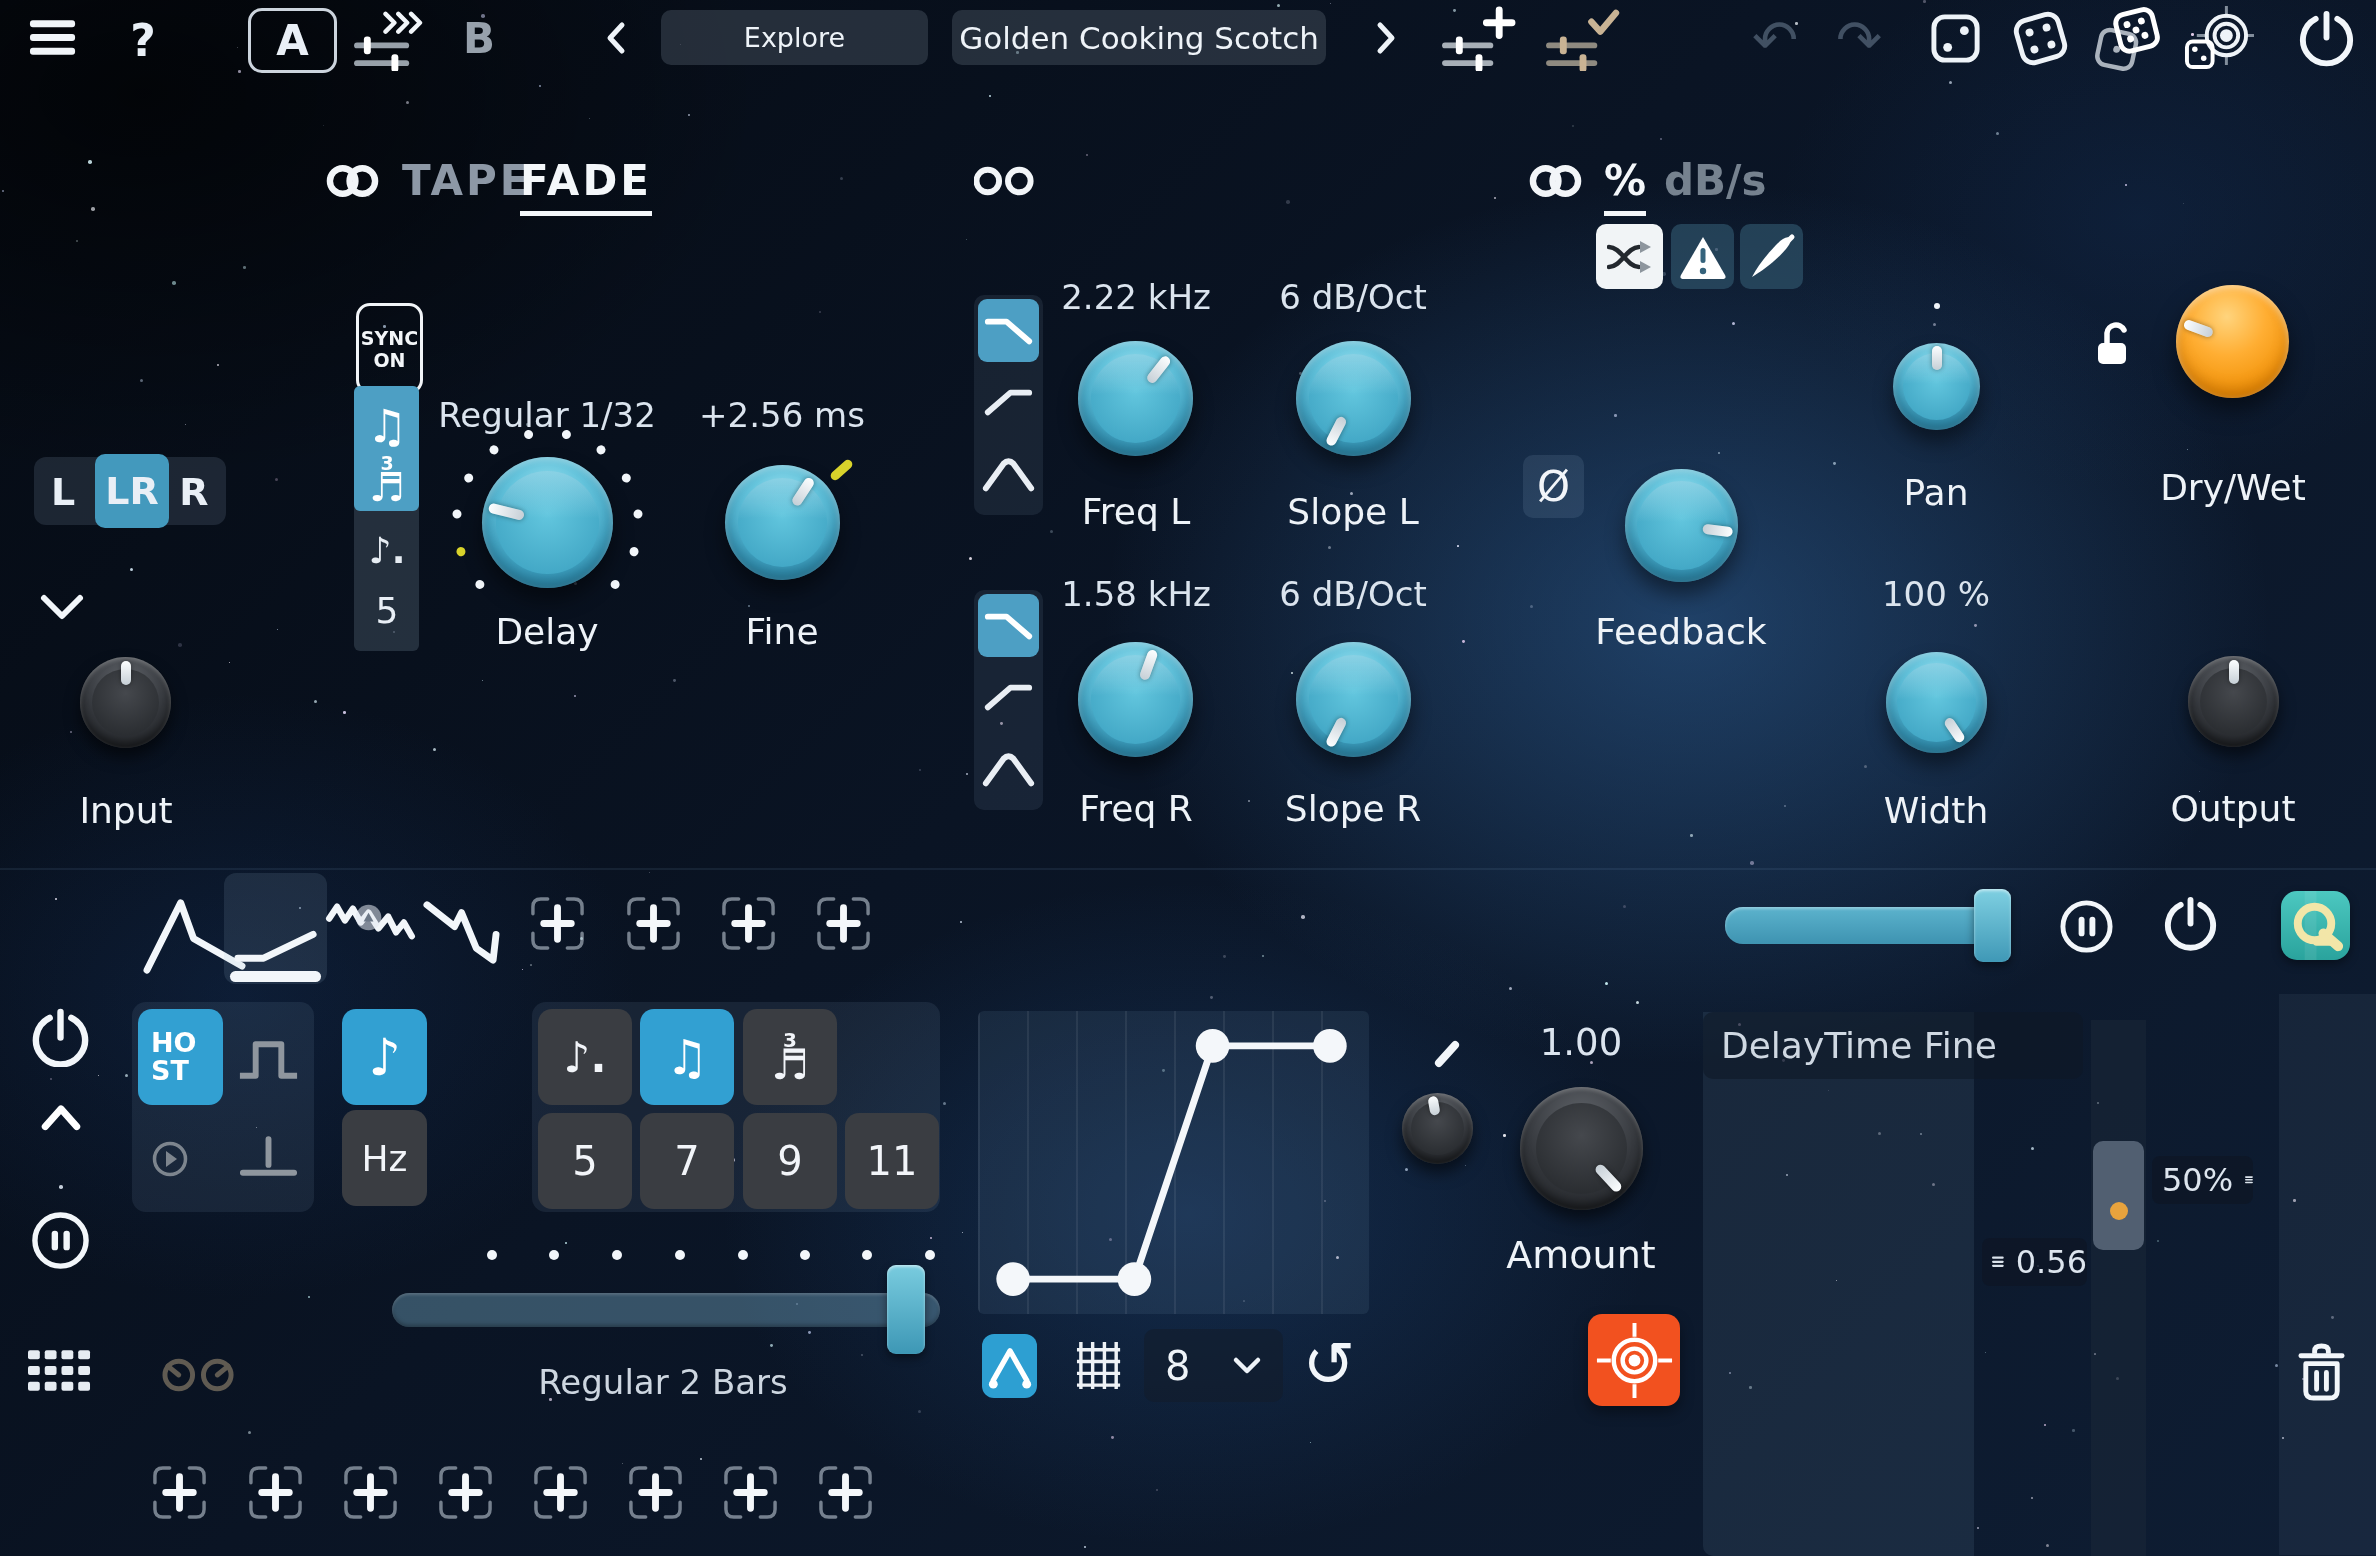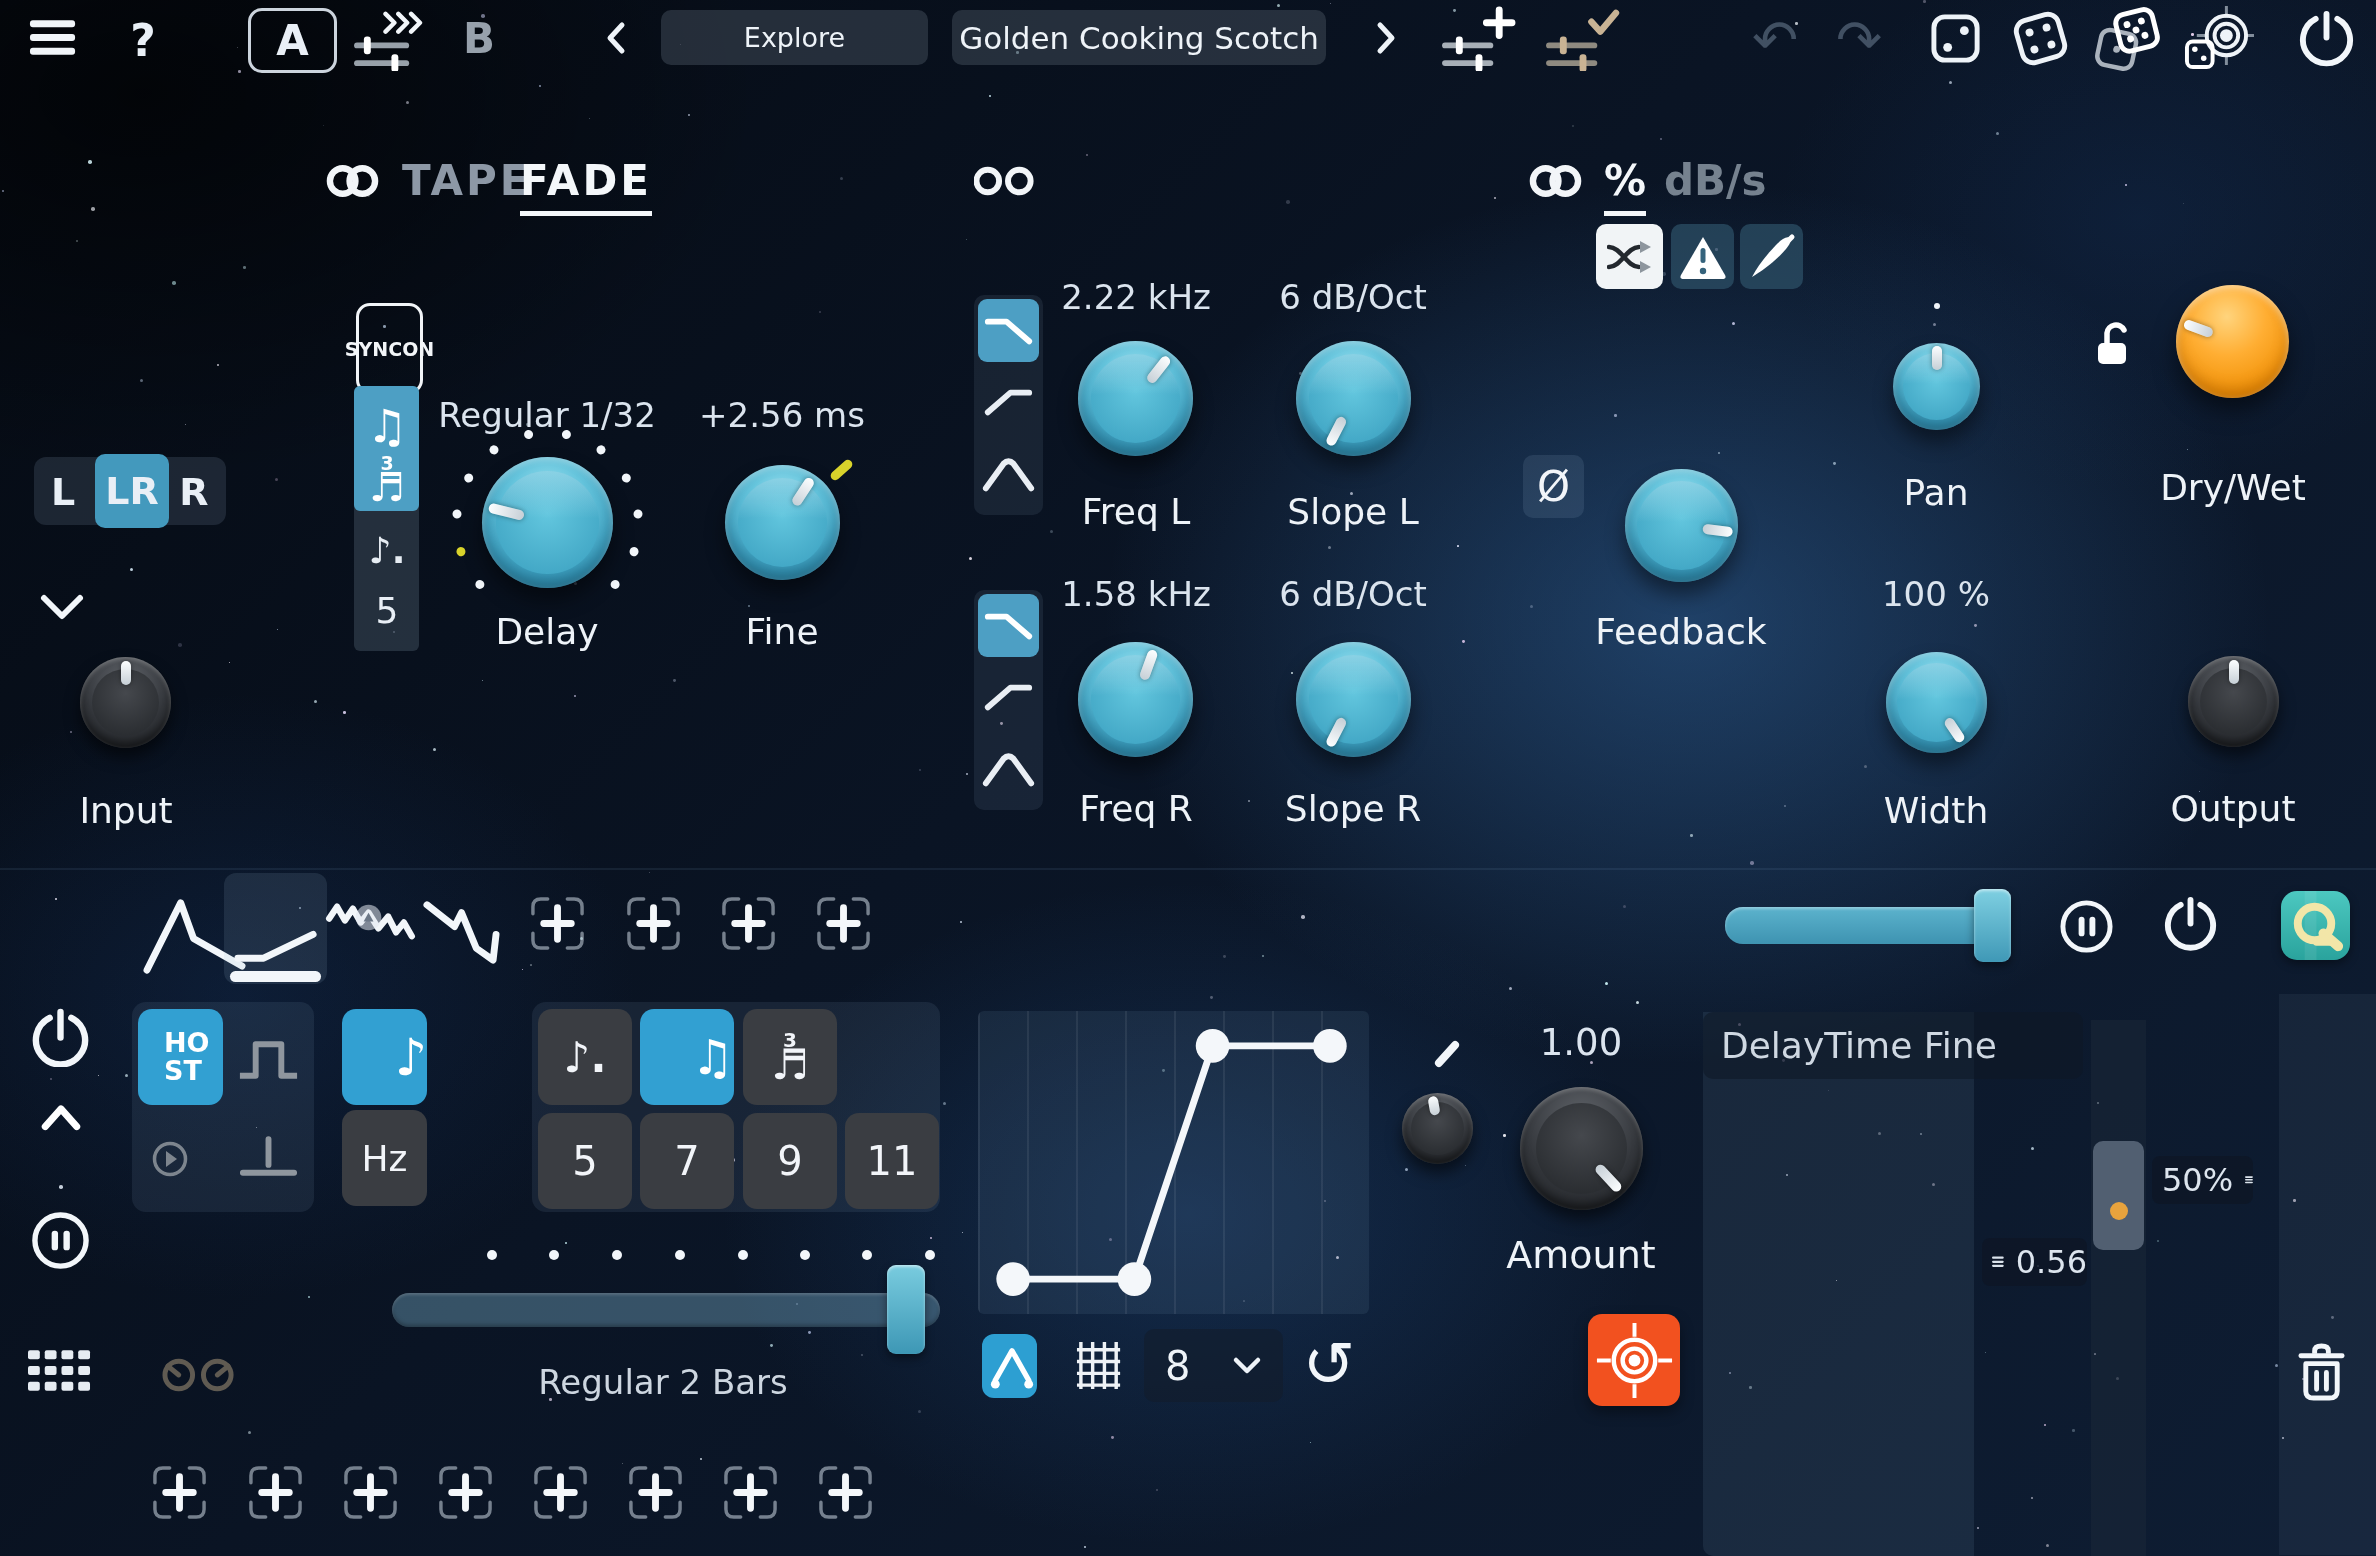--- a/index.html
+++ b/index.html
@@ -14,21 +14,21 @@
          linear-gradient(135deg,#050a12 0%,#0a1424 45%,#0e1d33 100%);}
   .abs{position:absolute;}
   .ctr{position:absolute;transform:translate(-50%,-50%);white-space:nowrap;}
   .t{color:#e9eff6;}
   .pill{position:absolute;background:rgba(62,72,86,.55);border-radius:10px;
         display:flex;align-items:center;justify-content:center;color:#eef3f8;}
   .panel{position:absolute;background:rgba(155,190,220,.10);border-radius:14px;}
   .tag{position:absolute;background:rgba(13,22,36,.74);border-radius:8px;
        display:flex;align-items:center;color:#dde5ee;}
   .btn-teal{position:absolute;background:#32a0d2;border-radius:14px;
-       display:flex;align-items:center;justify-content:flex-end;color:#fff;}
+       display:flex;align-items:center;justify-content:center;color:#fff;}
   .btn-dark{position:absolute;background:#3a3d42;border-radius:14px;
        display:flex;align-items:center;justify-content:center;color:#f2f5f9;}
   .cell-teal{position:absolute;background:#4d9fc4;border-radius:9px;
        display:flex;align-items:center;justify-content:center;}
   .cell{position:absolute;display:flex;align-items:center;justify-content:center;}
   .knob{position:absolute;border-radius:50%;}
   .knob.teal{background:radial-gradient(circle at 50% 28%,#9be0ef 0%,#66c5dd 30%,#3ca1c2 72%,#27809f 100%);
      box-shadow:0 12px 20px rgba(0,0,0,.45), inset 0 3px 6px rgba(255,255,255,.35), inset 0 -9px 16px rgba(8,42,62,.4);}
   .knob.teal::before{content:"";position:absolute;inset:11%;border-radius:50%;
      background:linear-gradient(180deg,rgba(200,242,252,.5),rgba(255,255,255,0) 46%),
@@ -380,21 +380,21 @@
     </svg>
   </div>
 
   <div class="abs" style="left:34px;top:457px;width:192px;height:68px;background:rgba(66,80,96,.38);border-radius:12px;"></div>
   <div class="ctr t" style="left:63px;top:492px;font-size:38px;font-weight:bold;">L</div>
   <div class="abs" style="left:95px;top:454px;width:74px;height:74px;background:#4399bd;border-radius:10px;display:flex;align-items:center;justify-content:center;">
     <span class="t" style="font-size:38px;font-weight:bold;">LR</span>
   </div>
   <div class="ctr t" style="left:194px;top:492px;font-size:38px;font-weight:bold;">R</div>
 
-  <div class="abs" style="left:356px;top:303px;width:61px;height:85px;border:3px solid #f2f5f8;border-radius:14px;display:flex;flex-direction:row;align-items:center;justify-content:center;color:#f2f5f8;">
+  <div class="abs" style="left:356px;top:303px;width:61px;height:85px;border:3px solid #f2f5f8;border-radius:14px;display:flex;flex-direction:column;align-items:center;justify-content:center;color:#f2f5f8;">
     <span style="font-size:19px;font-weight:bold;">SYNC</span>
     <span style="font-size:19px;font-weight:bold;">ON</span>
   </div>
 
   <div class="abs" style="left:354px;top:386px;width:65px;height:265px;background:rgba(60,74,90,.55);border-radius:6px;"></div>
   <div class="abs" style="left:354px;top:386px;width:65px;height:125px;background:#4d9fc4;border-radius:6px;"></div>
   <div class="ctr t" style="left:387px;top:426px;">
     <span style="font-size:46px;color:#fff;">♫</span>
   </div>
   <div class="ctr" style="left:387px;top:480px;text-align:center;line-height:.8;">

